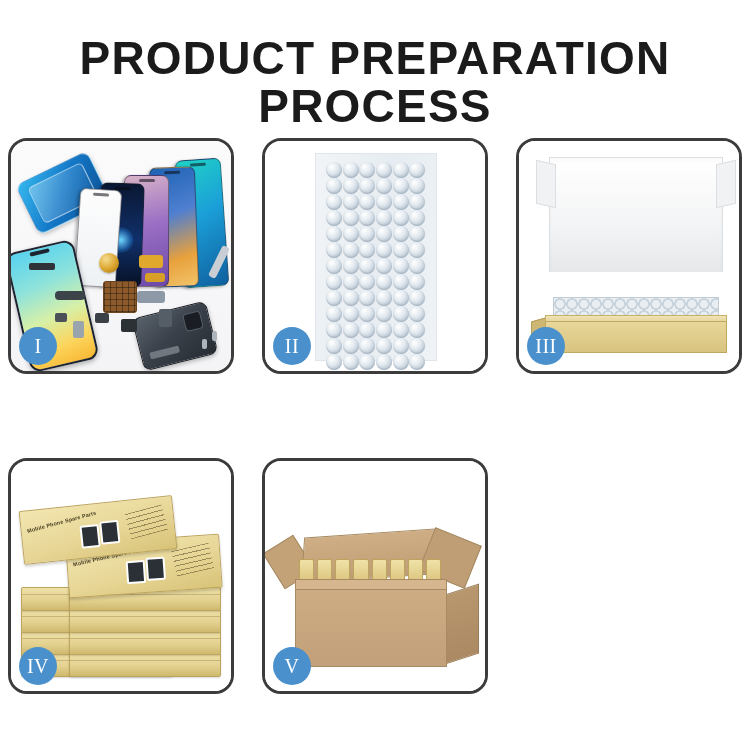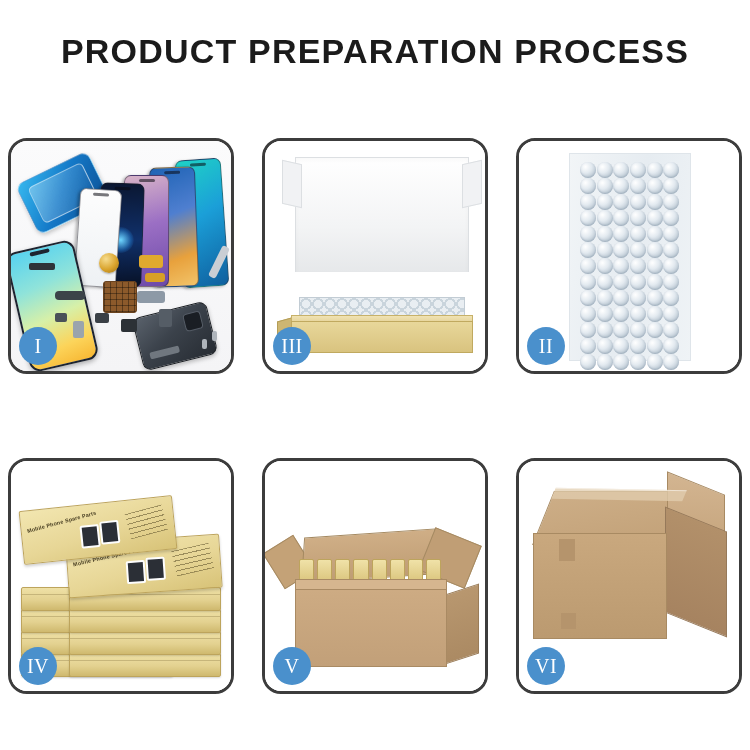--- a/index.html
+++ b/index.html
@@ -8,21 +8,21 @@
     background:#ffffff;
     font-family:"Liberation Sans","DejaVu Sans",sans-serif;
     overflow:hidden;
     position:relative;
   }
   .page{width:750px;height:750px;position:relative;box-sizing:border-box;}
 
   
   .header{text-align:center;padding-top:34px;}
   .title{
-    font-size:34px;font-weight:700;color:#1b1b1b;
+    font-size:46px;font-weight:700;color:#1b1b1b;
     letter-spacing:1.2px;line-height:1.05;
     font-family:"Liberation Sans","DejaVu Sans",sans-serif;
   }
   .subtitle{
     margin-top:12px;font-size:14.5px;color:#1b1b1b;
     letter-spacing:.1px;font-weight:400;
   }
 
   
   .grid{
@@ -355,120 +355,120 @@
         <div class="prt prt-btn1"></div>
         <div class="prt prt-btn2"></div>
         <div class="prt prt-scrw1"></div>
         <div class="prt prt-scrw2"></div>
         <div class="prt prt-tool"></div>
       </div>
       <div class="badge">I</div>
     </div>
 
     <div class="panel">
+      <div class="scene p2">
+        <div class="pouch">
+          <div class="bubbles" id="bubble-grid">
+              <span class="bub"></span>
+              <span class="bub"></span>
+              <span class="bub"></span>
+              <span class="bub"></span>
+              <span class="bub"></span>
+              <span class="bub"></span>
+              <span class="bub"></span>
+              <span class="bub"></span>
+              <span class="bub"></span>
+              <span class="bub"></span>
+              <span class="bub"></span>
+              <span class="bub"></span>
+              <span class="bub"></span>
+              <span class="bub"></span>
+              <span class="bub"></span>
+              <span class="bub"></span>
+              <span class="bub"></span>
+              <span class="bub"></span>
+              <span class="bub"></span>
+              <span class="bub"></span>
+              <span class="bub"></span>
+              <span class="bub"></span>
+              <span class="bub"></span>
+              <span class="bub"></span>
+              <span class="bub"></span>
+              <span class="bub"></span>
+              <span class="bub"></span>
+              <span class="bub"></span>
+              <span class="bub"></span>
+              <span class="bub"></span>
+              <span class="bub"></span>
+              <span class="bub"></span>
+              <span class="bub"></span>
+              <span class="bub"></span>
+              <span class="bub"></span>
+              <span class="bub"></span>
+              <span class="bub"></span>
+              <span class="bub"></span>
+              <span class="bub"></span>
+              <span class="bub"></span>
+              <span class="bub"></span>
+              <span class="bub"></span>
+              <span class="bub"></span>
+              <span class="bub"></span>
+              <span class="bub"></span>
+              <span class="bub"></span>
+              <span class="bub"></span>
+              <span class="bub"></span>
+              <span class="bub"></span>
+              <span class="bub"></span>
+              <span class="bub"></span>
+              <span class="bub"></span>
+              <span class="bub"></span>
+              <span class="bub"></span>
+              <span class="bub"></span>
+              <span class="bub"></span>
+              <span class="bub"></span>
+              <span class="bub"></span>
+              <span class="bub"></span>
+              <span class="bub"></span>
+              <span class="bub"></span>
+              <span class="bub"></span>
+              <span class="bub"></span>
+              <span class="bub"></span>
+              <span class="bub"></span>
+              <span class="bub"></span>
+              <span class="bub"></span>
+              <span class="bub"></span>
+              <span class="bub"></span>
+              <span class="bub"></span>
+              <span class="bub"></span>
+              <span class="bub"></span>
+              <span class="bub"></span>
+              <span class="bub"></span>
+              <span class="bub"></span>
+              <span class="bub"></span>
+              <span class="bub"></span>
+              <span class="bub"></span>
+            </div>
+        </div>
+      </div>
+      <div class="badge">II</div>
+    </div>
+
+    <div class="panel">
       <div class="scene p3">
         <div class="lidback"></div>
         <div class="boxfill"></div>
         <div class="boxside"></div>
         <div class="boxside r"></div>
         <div class="boxlip"></div>
         <div class="boxfront"></div>
       </div>
       <div class="badge">III</div>
     </div>
 
     <div class="panel">
-      <div class="scene p2">
-        <div class="pouch">
-          <div class="bubbles" id="bubble-grid">
-              <span class="bub"></span>
-              <span class="bub"></span>
-              <span class="bub"></span>
-              <span class="bub"></span>
-              <span class="bub"></span>
-              <span class="bub"></span>
-              <span class="bub"></span>
-              <span class="bub"></span>
-              <span class="bub"></span>
-              <span class="bub"></span>
-              <span class="bub"></span>
-              <span class="bub"></span>
-              <span class="bub"></span>
-              <span class="bub"></span>
-              <span class="bub"></span>
-              <span class="bub"></span>
-              <span class="bub"></span>
-              <span class="bub"></span>
-              <span class="bub"></span>
-              <span class="bub"></span>
-              <span class="bub"></span>
-              <span class="bub"></span>
-              <span class="bub"></span>
-              <span class="bub"></span>
-              <span class="bub"></span>
-              <span class="bub"></span>
-              <span class="bub"></span>
-              <span class="bub"></span>
-              <span class="bub"></span>
-              <span class="bub"></span>
-              <span class="bub"></span>
-              <span class="bub"></span>
-              <span class="bub"></span>
-              <span class="bub"></span>
-              <span class="bub"></span>
-              <span class="bub"></span>
-              <span class="bub"></span>
-              <span class="bub"></span>
-              <span class="bub"></span>
-              <span class="bub"></span>
-              <span class="bub"></span>
-              <span class="bub"></span>
-              <span class="bub"></span>
-              <span class="bub"></span>
-              <span class="bub"></span>
-              <span class="bub"></span>
-              <span class="bub"></span>
-              <span class="bub"></span>
-              <span class="bub"></span>
-              <span class="bub"></span>
-              <span class="bub"></span>
-              <span class="bub"></span>
-              <span class="bub"></span>
-              <span class="bub"></span>
-              <span class="bub"></span>
-              <span class="bub"></span>
-              <span class="bub"></span>
-              <span class="bub"></span>
-              <span class="bub"></span>
-              <span class="bub"></span>
-              <span class="bub"></span>
-              <span class="bub"></span>
-              <span class="bub"></span>
-              <span class="bub"></span>
-              <span class="bub"></span>
-              <span class="bub"></span>
-              <span class="bub"></span>
-              <span class="bub"></span>
-              <span class="bub"></span>
-              <span class="bub"></span>
-              <span class="bub"></span>
-              <span class="bub"></span>
-              <span class="bub"></span>
-              <span class="bub"></span>
-              <span class="bub"></span>
-              <span class="bub"></span>
-              <span class="bub"></span>
-              <span class="bub"></span>
-            </div>
-        </div>
-      </div>
-      <div class="badge">II</div>
-    </div>
-
-    <div class="panel">
       <div class="scene p4">
         <div class="stack">
           <div class="kbox" style="left:0px;bottom:0px;">
               <i class="edge"></i>
             </div>
           <div class="kbox" style="left:0px;bottom:22px;">
               <i class="edge"></i>
             </div>
           <div class="kbox" style="left:0px;bottom:44px;">
               <i class="edge"></i>
@@ -522,27 +522,15 @@
           <div class="fbox"></div>
           <div class="fbox"></div>
         </div>
         <div class="cart-top"></div>
         <div class="cart-side"></div>
         <div class="cart-body"></div>
       </div>
       <div class="badge">V</div>
     </div>
 
-    <div class="panel">
-      <div class="scene p6">
-        <div class="s-top"></div>
-        <div class="s-topR"></div>
-        <div class="s-tape"></div>
-        <div class="s-sideR"></div>
-        <div class="s-front"></div>
-        <div class="s-tab1"></div>
-        <div class="s-tab2"></div>
-      </div>
-      <div class="badge">VI</div>
-    </div>
 
   </div>
 </div>
 
 </body></html>

